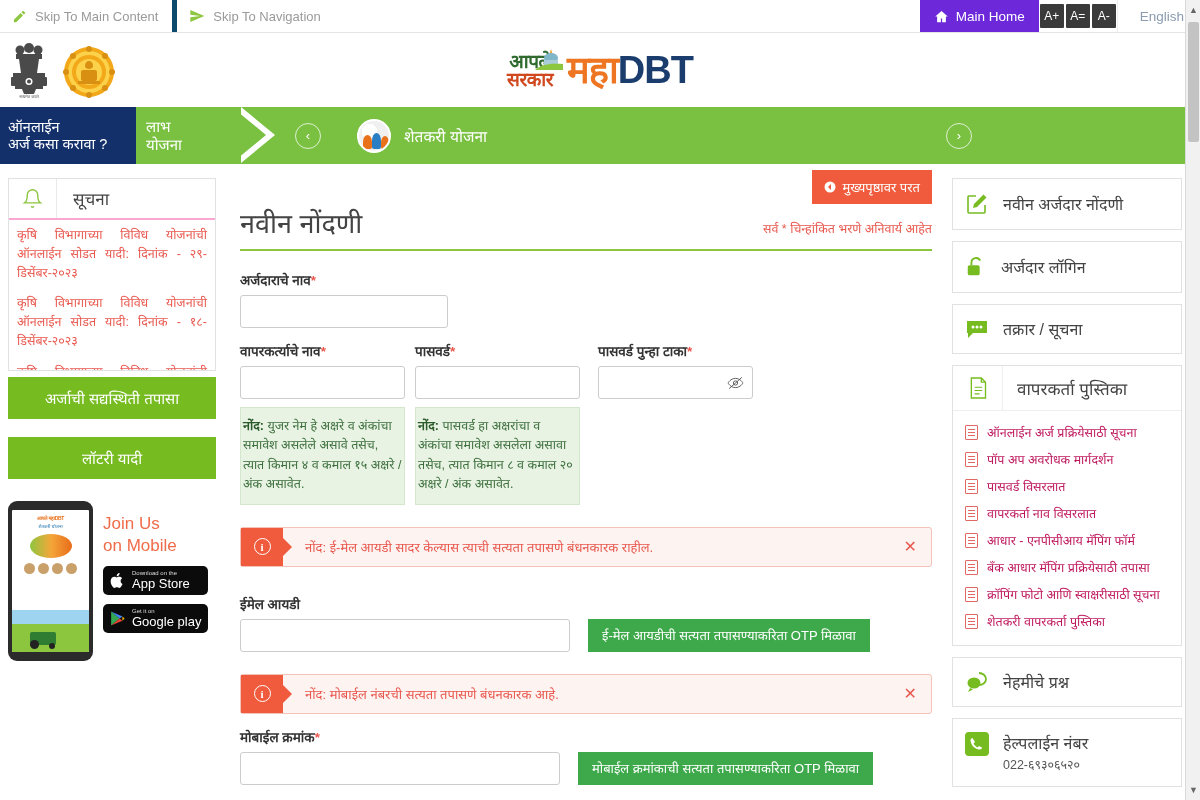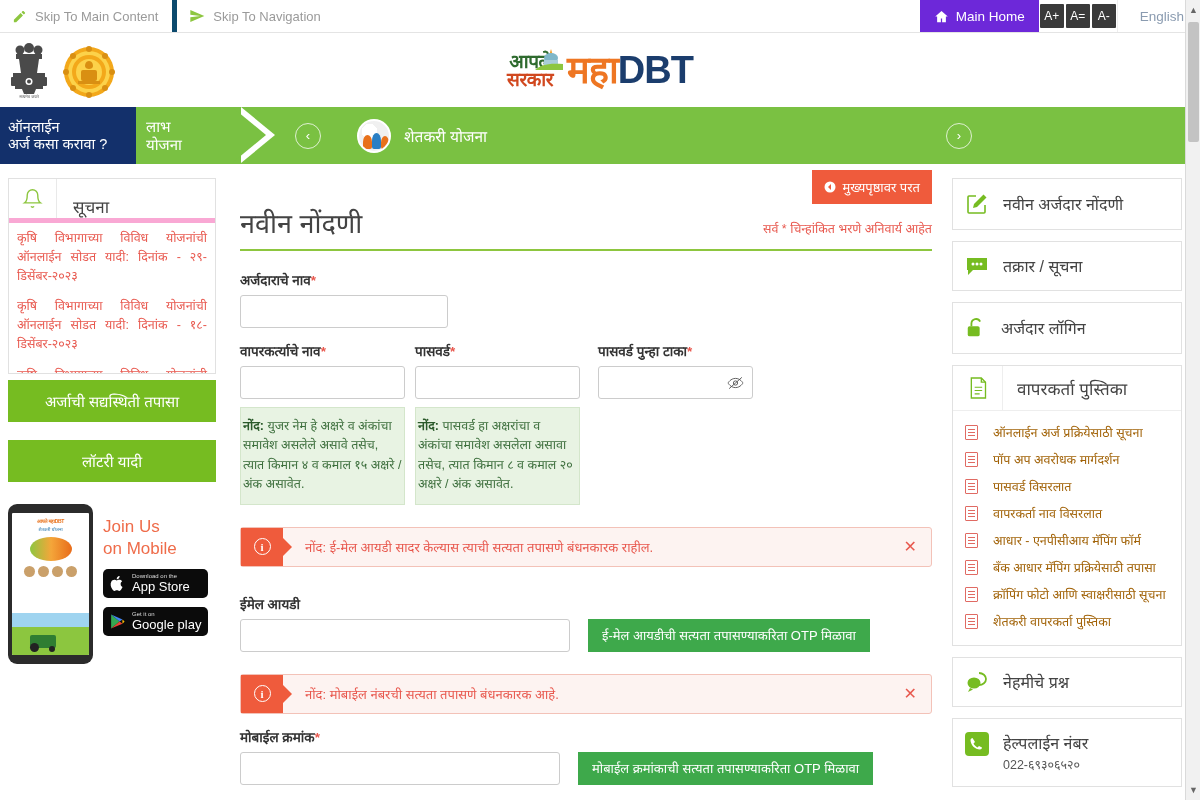--- a/index.html
+++ b/index.html
@@ -106,21 +106,21 @@
   .right-arrow-wrap { position: absolute; right: 228px; top: 50%; transform: translateY(-50%); }
 
   
   .content { display: flex; align-items: flex-start; padding-top: 6px; }
   .col-left { width: 228px; flex: none; padding: 8px 12px 0 8px; }
   .col-main { flex: 1; padding: 0 14px 0 12px; }
   .col-right { width: 254px; flex: none; padding: 8px 18px 0 6px; }
 
   
   .panel { border: 1px solid #e1e1e1; background: #fff; }
-  .panel-head { display: flex; align-items: flex-end; border-bottom: 5px solid #f9a8d4; }
+  .panel-head { display: flex; align-items: center; border-bottom: 2px solid #f9a8d4; }
   .panel-head .ph-icon {
     width: 48px; display: flex; align-items: center; justify-content: center;
     border-right: 1px solid #e9e9e9; padding: 9px 0;
   }
   .panel-head .ph-title { display: flex; align-items: center; padding-left: 16px; font-size: 17px; color: #444; }
   .notice-list { padding: 6px 8px 0 8px; height: 150px; overflow: hidden; }
   .notice-item {
     color: #e8584e; font-size: 12.5px; line-height: 1.5; margin-bottom: 12px;
     text-align: justify; cursor: pointer;
   }
@@ -232,22 +232,22 @@
     display: flex; align-items: center; gap: 14px; padding: 13px 12px;
     cursor: pointer;
   }
   .rpanel .rp-label { font-size: 16px; color: #444; }
   .doc-panel { border: 1px solid #e1e1e1; background: #fff; margin-bottom: 11px; }
   .doc-head { display: flex; align-items: stretch; border-bottom: 1px solid #eee; }
   .doc-head .dh-ico { width: 50px; display:flex; align-items:center; justify-content:center; border-right:1px solid #eee; padding: 11px 0; }
   .doc-head .dh-title { display:flex; align-items:center; padding-left: 14px; font-size: 17px; color:#444; }
   .doc-list { padding: 8px 10px 10px 10px; }
   .doc-item {
-    display: flex; align-items: center; gap: 15px; padding: 5px 2px;
-    font-size: 12.5px; color: #a16207; cursor: pointer;
+    display: flex; align-items: center; gap: 9px; padding: 5px 2px;
+    font-size: 12.5px; color: #be185d; cursor: pointer;
   }
   .pdf-ico {
     width: 13px; height: 15px; flex: none; border: 1px solid #e06a63;
     border-radius: 1px; position: relative; background: #fff;
   }
   .pdf-ico::after {
     content: ""; position: absolute; left: 2px; top: 3px; right: 2px; height: 1px;
     background: #e06a63; box-shadow: 0 3px 0 #e06a63, 0 6px 0 #e06a63;
   }
   .help-num { font-size: 12.5px; color: #555; margin-top: 2px; }
@@ -563,38 +563,38 @@
           <svg class="ico-svg" width="24" height="24" viewBox="0 0 24 24" fill="none" stroke="#76bc21" stroke-width="1.6">
             <path d="M20 13v7a1 1 0 01-1 1H4a1 1 0 01-1-1V5a1 1 0 011-1h7"></path>
             <path d="M18.5 2.5l3 3L12 15l-4 1 1-4z" fill="#76bc21" stroke="none"></path>
           </svg>
         </span>
         <span class="rp-label">नवीन अर्जदार नोंदणी</span>
       </div>
 
       <div class="rpanel">
         <span>
+          <svg class="ico-svg" width="22" height="24" viewBox="0 0 24 24">
+            <path d="M7 10V7a5 5 0 019.5-2" fill="none" stroke="#76bc21" stroke-width="2"></path>
+            <rect x="3" y="10" width="13" height="11" rx="2" fill="#76bc21"></rect>
+          </svg>
+        </span>
+        <span class="rp-label">अर्जदार लॉगिन</span>
+      </div>
+
+      <div class="rpanel">
+        <span>
           <svg class="ico-svg" width="24" height="20" viewBox="0 0 24 20">
             <path d="M2 2h20v12H8l-5 5v-5H2z" fill="#76bc21"></path>
             <circle cx="8" cy="8" r="1.5" fill="#fff"></circle>
               <circle cx="12" cy="8" r="1.5" fill="#fff"></circle>
               <circle cx="16" cy="8" r="1.5" fill="#fff"></circle>
           </svg>
         </span>
         <span class="rp-label">तक्रार / सूचना</span>
-      </div>
-
-      <div class="rpanel">
-        <span>
-          <svg class="ico-svg" width="22" height="24" viewBox="0 0 24 24">
-            <path d="M7 10V7a5 5 0 019.5-2" fill="none" stroke="#76bc21" stroke-width="2"></path>
-            <rect x="3" y="10" width="13" height="11" rx="2" fill="#76bc21"></rect>
-          </svg>
-        </span>
-        <span class="rp-label">अर्जदार लॉगिन</span>
       </div>
 
       <div class="doc-panel">
         <div class="doc-head">
           <div class="dh-ico">
             <svg class="ico-svg" width="20" height="22" viewBox="0 0 24 26" fill="none" stroke="#76bc21" stroke-width="1.6">
               <path d="M4 1h12l5 5v19H4z"></path>
                 <path d="M16 1v5h5"></path>
               <path d="M8 12h9M8 16h9M8 20h6" stroke-width="1.3"></path>
             </svg>

